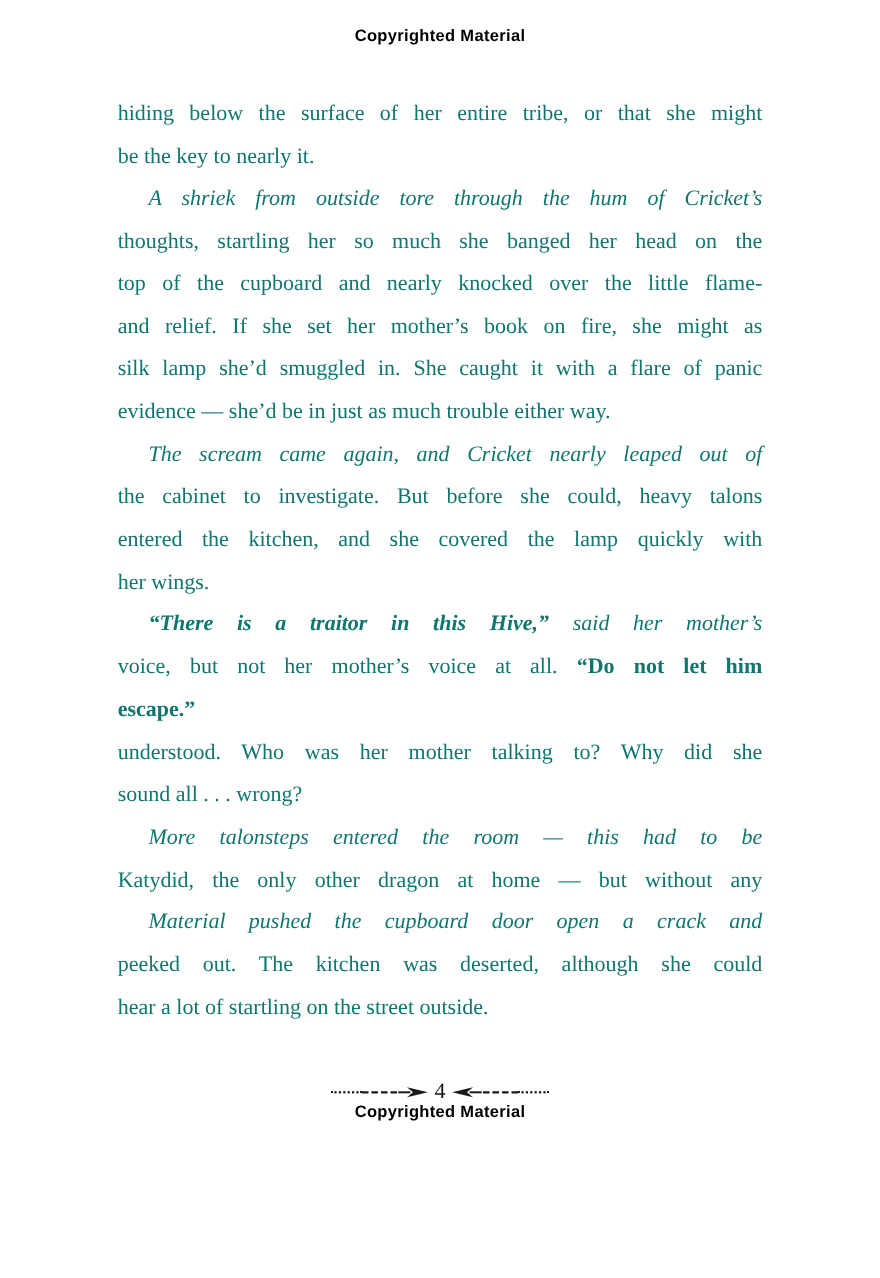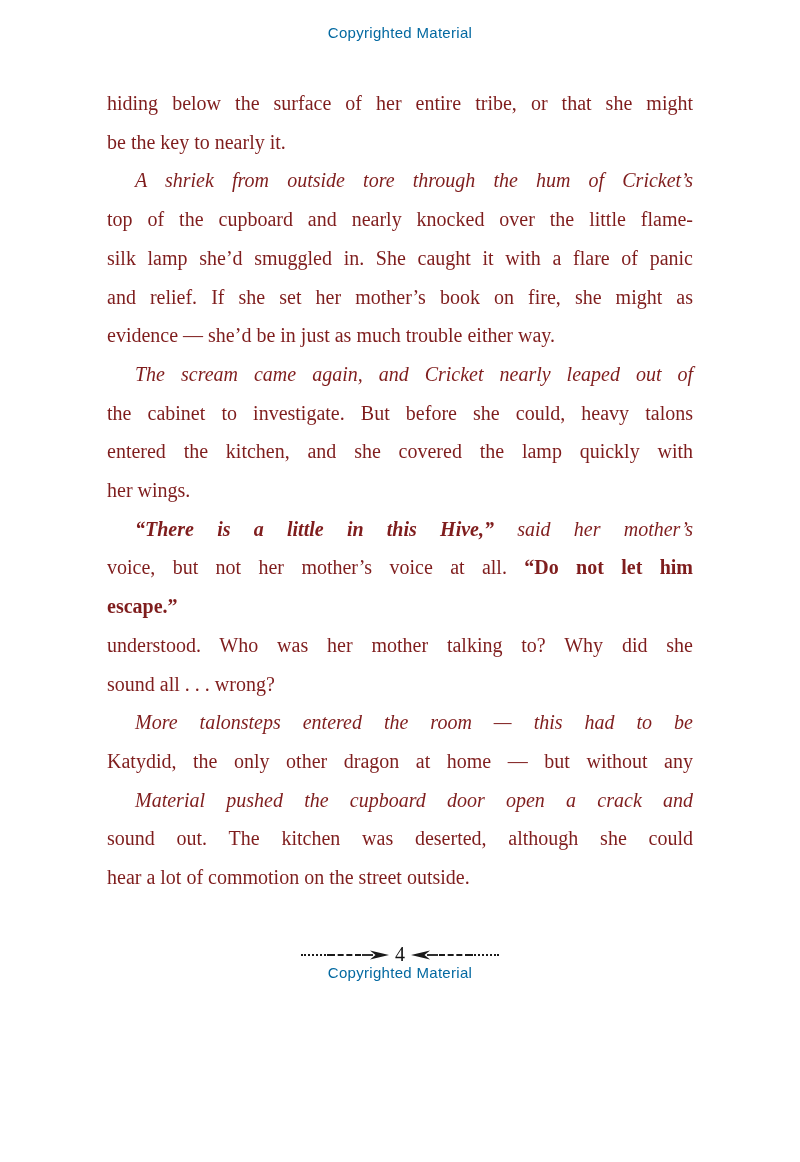--- a/index.html
+++ b/index.html
@@ -11,34 +11,34 @@
     width: 800px;
     height: 1162px;
     position: relative;
     font-family: "Liberation Serif", serif;
     color: #1b1b1b;
     overflow: hidden;
   }
   .copyright {
     text-align: center;
     font-family: "Liberation Sans", sans-serif;
-    font-weight: normal;
+    font-weight: bold;
     font-size: 15px;
-    color: #0369a1;
+    color: #000000;
     letter-spacing: 0.3px;
   }
   .copyright.top { margin-top: 24px; }
   .copyright.bottom { margin-top: 1px; }
 
   .text-block {
     width: 586px;
     margin: 43px auto 0 auto;
     font-size: 20px;
     line-height: 38.7px;
-    color: #7f1d1d;
+    color: #0f766e;
   }
   .paragraph { margin: 0; }
   .line {
     text-align: justify;
     text-align-last: justify;
     white-space: normal;
   }
   .line.last { text-align-last: left; }
   .line.first { text-indent: 28px; font-style: italic; }
   .bold { font-weight: bold; }
@@ -71,48 +71,49 @@
 
 <div class="copyright top">Copyrighted Material</div>
 
 <div class="text-block">
     <div class="paragraph">
       <div class="line"><span>hiding below the surface of her entire tribe, or that she might</span></div>
       <div class="line last"><span>be the key to nearly it.</span></div>
     </div>
     <div class="paragraph">
       <div class="line first"><span>A shriek from outside tore through the hum of Cricket’s</span></div>
+      <div class="line"><span>thoughts, startling her so much she banged her head on the</span></div>
       <div class="line"><span>top of the cupboard and nearly knocked over the little flame-</span></div>
+      <div class="line"><span>and relief. If she set her mother’s book on fire, she might as</span></div>
       <div class="line"><span>silk lamp she’d smuggled in. She caught it with a flare of panic</span></div>
-      <div class="line"><span>and relief. If she set her mother’s book on fire, she might as</span></div>
       <div class="line last"><span>evidence — she’d be in just as much trouble either way.</span></div>
     </div>
     <div class="paragraph">
       <div class="line first"><span>The scream came again, and Cricket nearly leaped out of</span></div>
       <div class="line"><span>the cabinet to investigate. But before she could, heavy talons</span></div>
       <div class="line"><span>entered the kitchen, and she covered the lamp quickly with</span></div>
       <div class="line last"><span>her wings.</span></div>
     </div>
     <div class="paragraph">
-      <div class="line first"><span class="bold">“There is a little in this Hive,”</span><span> said her mother’s</span></div>
+      <div class="line first"><span class="bold">“There is a traitor in this Hive,”</span><span> said her mother’s</span></div>
       <div class="line"><span>voice, but not her mother’s voice at all. </span><span class="bold">“Do not let him</span></div>
       <div class="line last"><span class="bold">escape.”</span></div>
     </div>
     <div class="paragraph">
       <div class="line"><span>understood. Who was her mother talking to? Why did she</span></div>
       <div class="line last"><span>sound all . . . wrong?</span></div>
     </div>
     <div class="paragraph">
       <div class="line first"><span>More talonsteps entered the room — this had to be</span></div>
       <div class="line"><span>Katydid, the only other dragon at home — but without any</span></div>
     </div>
     <div class="paragraph">
       <div class="line first"><span>Material pushed the cupboard door open a crack and</span></div>
-      <div class="line"><span>sound out. The kitchen was deserted, although she could</span></div>
-      <div class="line last"><span>hear a lot of commotion on the street outside.</span></div>
+      <div class="line"><span>peeked out. The kitchen was deserted, although she could</span></div>
+      <div class="line last"><span>hear a lot of startling on the street outside.</span></div>
     </div>
   </div>
 
 <div class="footer-ornament">
   <span class="rule dotted"></span>
   <span class="rule dashed"></span>
   <svg class="arrow-icon" width="27" height="12" viewBox="0 0 27 12">
     <rect x="0" y="5.1" width="11" height="1.8" fill="#1a1a1a"></rect>
     <path d="M8,1.5 L27,6 L8,10.5 L13.5,6 Z" fill="#1a1a1a"></path>
   </svg>

